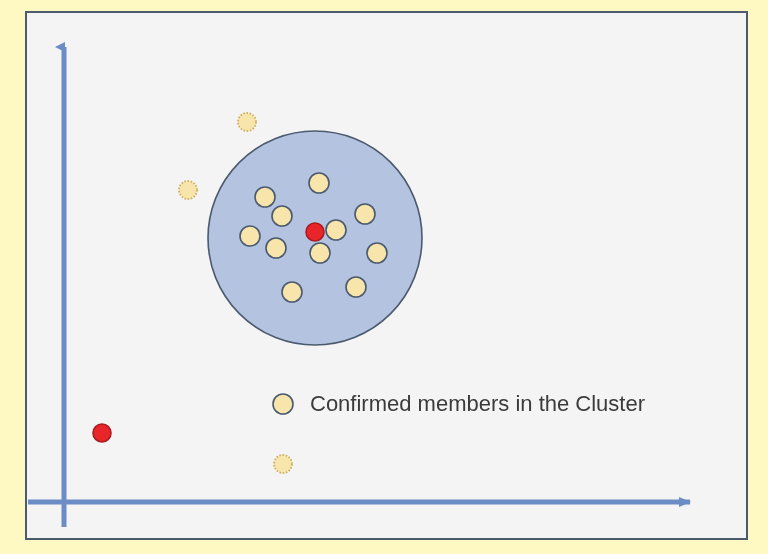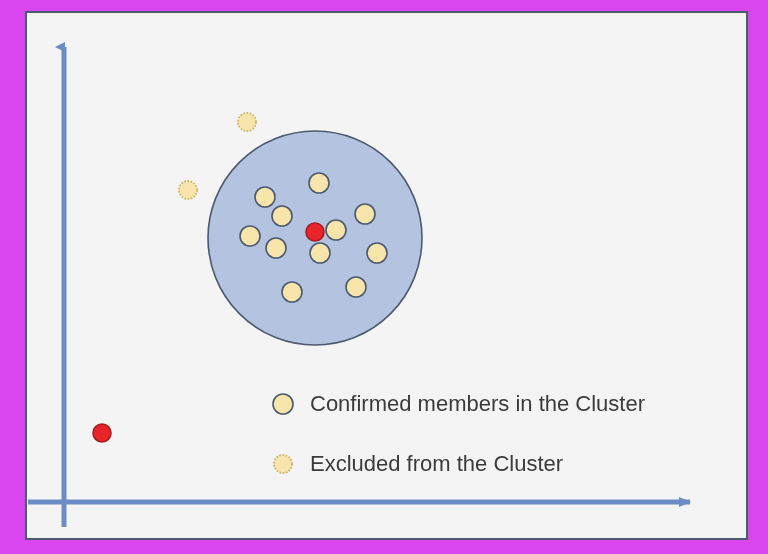--- a/index.html
+++ b/index.html
@@ -4,21 +4,21 @@
 <style>
   html, body {
     margin: 0;
     padding: 0;
     background: #ffffff;
   }
   #canvas {
     position: relative;
     width: 768px;
     height: 554px;
-    background: #d946ef;
+    background: #fef9c3;
     font-family: "Liberation Sans", sans-serif;
     overflow: hidden;
   }
   .frame {
     position: absolute;
     left: 25px;
     top: 11px;
     width: 723px;
     height: 529px;
     box-sizing: border-box;
@@ -91,16 +91,15 @@
 
     <g id="legend-markers">
         <circle cx="283" cy="404" r="10" fill="#f7e5ab" stroke="#4c5a6e" stroke-width="1.6"></circle>
         <circle cx="283" cy="464" r="9" fill="#f7e5ab" stroke="#cfae5a" stroke-width="1.8" stroke-dasharray="1.6 1.6"></circle>
         <circle cx="102" cy="433" r="9" fill="#e8262a" stroke="#a81d20" stroke-width="1.6"></circle>
       </g>
   </svg>
 
   <div class="legend-label lbl-confirmed">Confirmed members in the Cluster</div>
 
-  <div class="legend-label lbl-excluded">Excluded from the Cluster</div>
 
 
 </div>
 
 </body></html>

